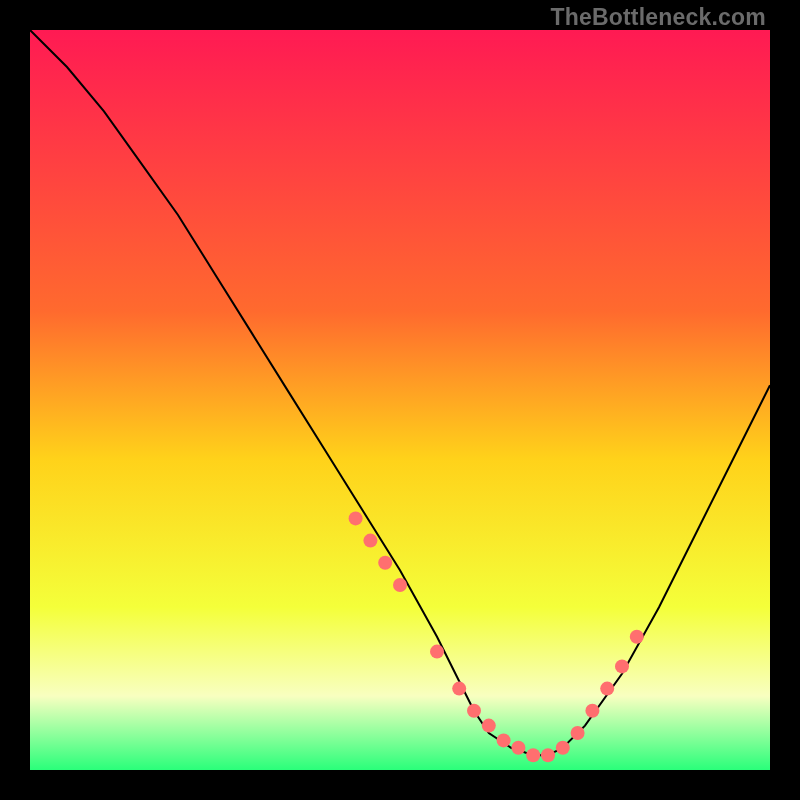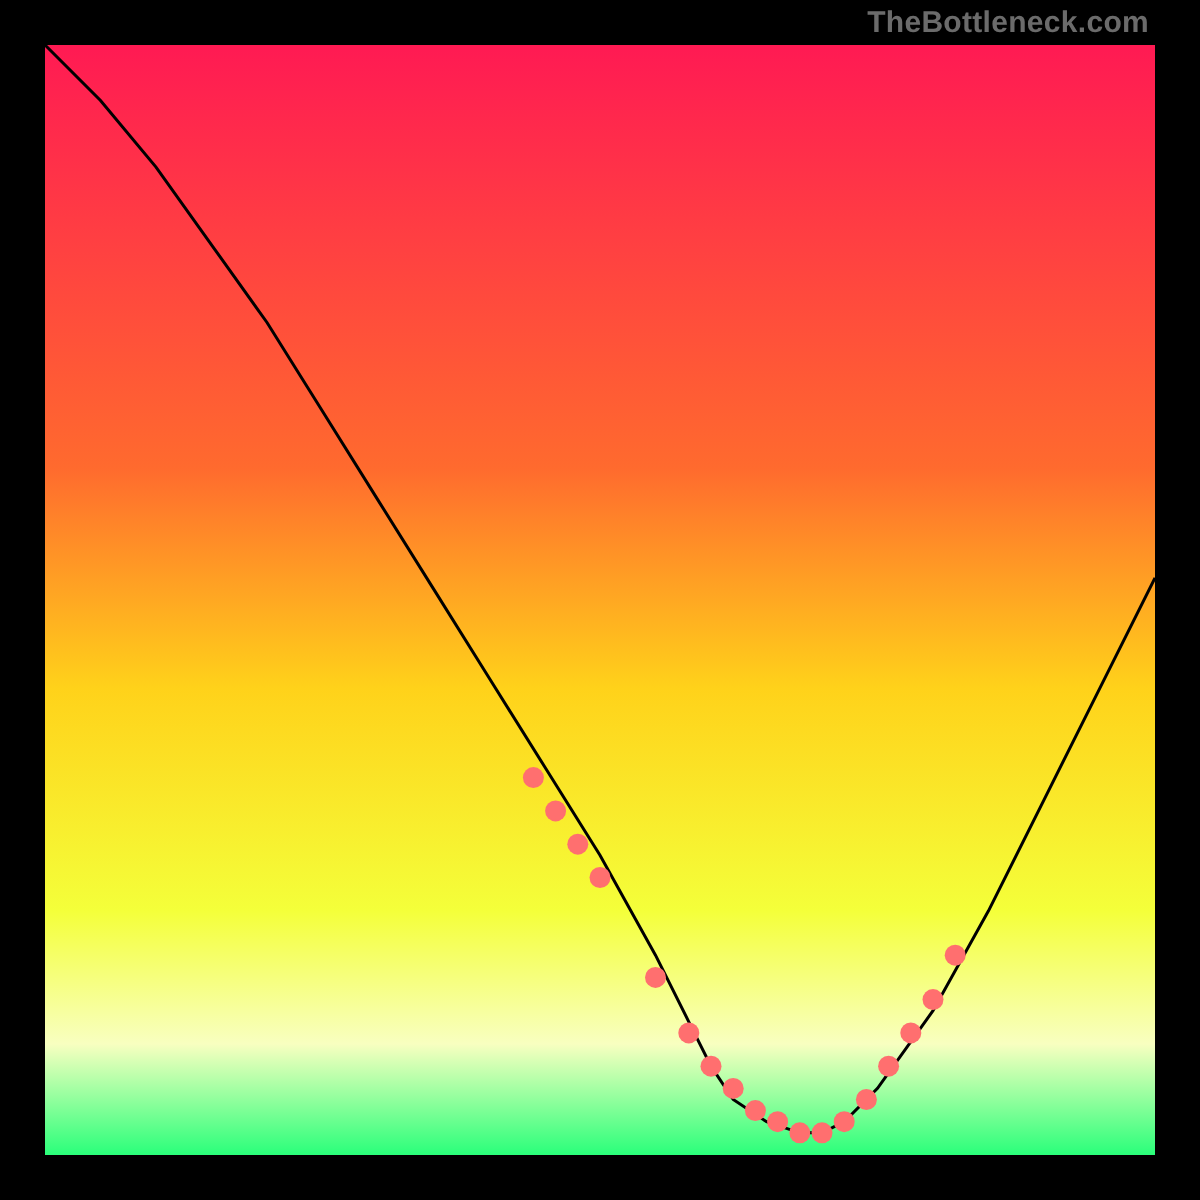--- a/index.html
+++ b/index.html
@@ -20,21 +20,21 @@
   }
   .gradient {
     position: absolute;
     left: 0; top: 0; right: 0; bottom: 0;
   }
   .watermark {
     position: absolute;
     top: 4px;
     right: 34px;
     font-family: Arial, Helvetica, sans-serif;
-    font-size: 20px;
+    font-size: 23px;
     font-weight: bold;
     color: #6b6b6b;
     letter-spacing: 0.2px;
   }
   svg.plot {
     position: absolute;
     left: 0; top: 0;
     width: 740px;
     height: 740px;
     overflow: visible;

